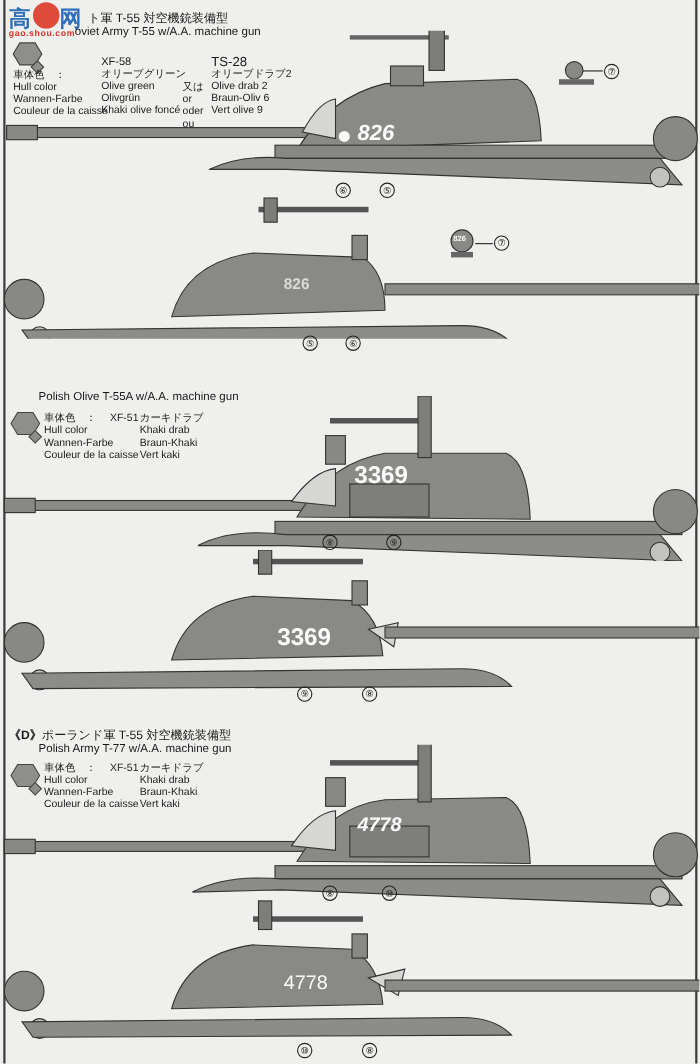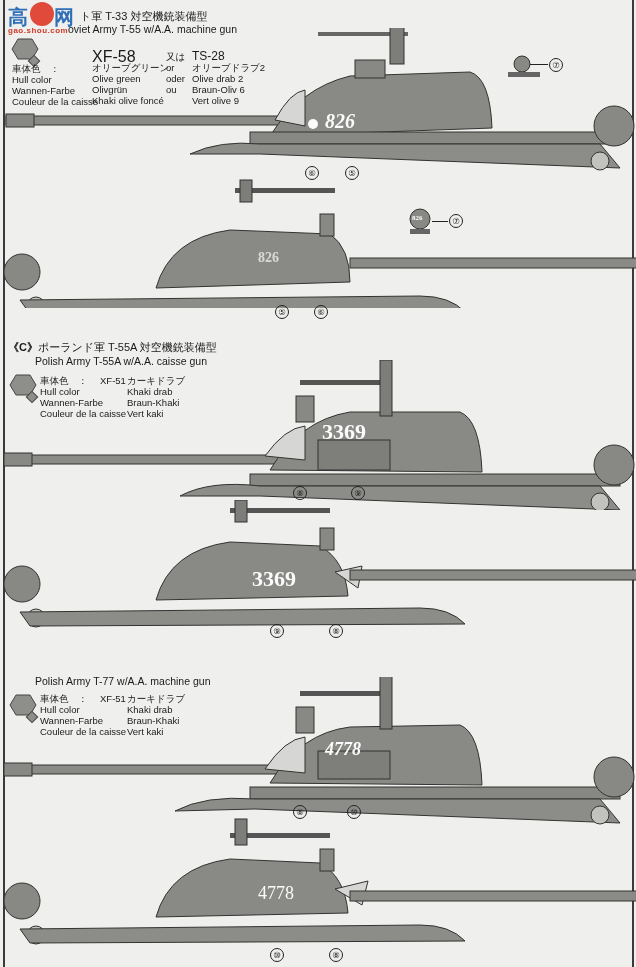--- a/index.html
+++ b/index.html
@@ -8,63 +8,63 @@
   .page-border-right{position:absolute;right:2px;top:0;width:2px;height:967px;background:#3a3a3a;}
   .section{position:absolute;left:0;width:636px;}
   .hdr-jp{position:absolute;font-size:11px;white-space:nowrap;font-weight:normal;}
   .hdr-en{position:absolute;font-size:10.5px;white-space:nowrap;}
   .hdr-jp .tag{font-weight:bold;}
   .swatch{position:absolute;width:32px;height:32px;}
   .paint-col{position:absolute;font-size:9.5px;line-height:11px;white-space:nowrap;}
   .tank{position:absolute;}
   .callout{position:absolute;width:12px;height:12px;border:1px solid #222;border-radius:50%;font-size:8.5px;line-height:12px;text-align:center;background:transparent;}
   .leader{position:absolute;width:1px;background:#222;}
-  .decal-num{position:absolute;color:#fbfbfb;font-weight:bold;font-family:Liberation Serif, serif;white-space:nowrap;letter-spacing:0px;}
+  .decal-num{position:absolute;color:#fbfbfb;font-weight:bold;font-family:Liberation Sans, sans-serif;white-space:nowrap;letter-spacing:0px;}
   .logo{position:absolute;left:8px;top:2px;width:70px;height:34px;}
   .logo .l1{position:absolute;left:0;top:2px;font-size:20px;font-weight:bold;color:#2f6fb8;}
   .logo .l3{position:absolute;left:46px;top:2px;font-size:20px;font-weight:bold;color:#2f6fb8;}
   .logo .l2{position:absolute;left:22px;top:0px;width:24px;height:24px;border-radius:50%;background:#e04a3a;}
   .logo .url{position:absolute;left:0;top:24px;font-size:8px;font-weight:bold;color:#d23a2a;letter-spacing:0.5px;}
 </style>
 </head>
 <body>
 
 <div class="page-border-left"></div>
 <div class="page-border-right"></div>
 
 <div class="logo">
   <span class="l1">高</span>
   <span class="l2"></span>
   <span class="l3">网</span>
   <span class="url">gao.shou.com</span>
 </div>
 
 <div class="section" style="top:0;height:330px;">
-  <div class="hdr-jp" style="left:80px;top:9px;">ト軍 T-33 対空機銃装備型</div>
+  <div class="hdr-jp" style="left:80px;top:9px;">ト軍 T-55 対空機銃装備型</div>
   <div class="hdr-en" style="left:68px;top:23px;">oviet Army T-55 w/A.A. machine gun</div>
 
   <svg class="swatch" style="left:10px;top:37px;" viewBox="0 0 32 32">
     <polygon points="8,2 22,2 28,12 22,22 8,22 2,12" fill="#8e8f8b" stroke="#444" stroke-width="1"></polygon>
     <rect x="20" y="20" width="8" height="8" fill="#8e8f8b" stroke="#444" stroke-width="1" transform="rotate(45 24 24)"></rect>
   </svg>
 
   <div class="paint-col" style="left:12px;top:63px;">
     <div>車体色　：</div>
     <div>Hull color</div>
     <div>Wannen-Farbe</div>
     <div>Couleur de la caisse</div>
   </div>
   <div class="paint-col" style="left:92px;top:51px;">
-    <div style="font-size:16px;">XF-58</div>
+    <div style="font-size:10px;">XF-58</div>
     <div>オリーブグリーン</div>
     <div>Olive green</div>
     <div>Olivgrün</div>
     <div>Khaki olive foncé</div>
   </div>
-  <div class="paint-col" style="left:166px;top:51px;">
+  <div class="paint-col" style="left:166px;top:74px;">
     <div>又は</div>
     <div>or</div>
     <div>oder</div>
     <div>ou</div>
   </div>
   <div class="paint-col" style="left:192px;top:51px;">
     <div style="font-size:12px;">TS-28</div>
     <div>オリーブドラブ2</div>
     <div>Olive drab 2</div>
     <div>Braun-Oliv 6</div>
@@ -115,24 +115,21 @@
   </svg>
   <div class="decal-num" style="left:412px;top:214px;font-size:7px;">826</div>
   <div class="leader" style="left:432px;top:221px;width:16px;height:1px;"></div>
   <div class="callout" style="left:449px;top:214px;">⑦</div>
 
   <div class="callout" style="left:275px;top:305px;">⑤</div>
   <div class="callout" style="left:314px;top:305px;">⑥</div>
 </div>
 
 <div class="section" style="top:335px;height:320px;">
-  <div class="hdr-jp" style="left:8px;top:5px;">
-    <span class="tag">《C》</span><span>ポーランド軍 T-55A 対空機銃装備型</span>
-  </div>
-  <div class="hdr-en" style="left:35px;top:20px;">Polish Army T-55A w/A.A. caisse gun</div>
+  <div class="hdr-en" style="left:35px;top:20px;">Polish Olive T-55A w/A.A. machine gun</div>
 
   <svg class="swatch" style="left:8px;top:38px;" viewBox="0 0 32 32">
     <polygon points="8,2 22,2 28,12 22,22 8,22 2,12" fill="#8e8f8b" stroke="#444" stroke-width="1"></polygon>
     <rect x="20" y="20" width="8" height="8" fill="#8e8f8b" stroke="#444" stroke-width="1" transform="rotate(45 24 24)"></rect>
   </svg>
   <div class="paint-col" style="left:40px;top:40px;">
     <div>車体色　：</div>
     <div>Hull color</div>
     <div>Wannen-Farbe</div>
     <div>Couleur de la caisse</div>
@@ -173,20 +170,23 @@
     <path d="M335 72 L 362 66 L 358 88 Z" fill="#d6d6d4" stroke="#333"></path>
     <rect x="350" y="70" width="290" height="10" fill="#8a8b87" stroke="#333"></rect>
     <path d="M20 112 L 420 108 Q 450 108 465 124 L 30 126 Z" fill="#8c8d89" stroke="#333"></path>
   </svg>
   <div class="decal-num" style="left:252px;top:231px;font-size:22px;">3369</div>
   <div class="callout" style="left:270px;top:289px;">⑨</div>
   <div class="callout" style="left:329px;top:289px;">⑧</div>
 </div>
 
 <div class="section" style="top:657px;height:310px;">
+  <div class="hdr-jp" style="left:8px;top:4px;">
+    <span class="tag">《D》</span><span>ポーランド軍 T-55 対空機銃装備型</span>
+  </div>
   <div class="hdr-en" style="left:35px;top:18px;">Polish Army T-77 w/A.A. machine gun</div>
 
   <svg class="swatch" style="left:8px;top:36px;" viewBox="0 0 32 32">
     <polygon points="8,2 22,2 28,12 22,22 8,22 2,12" fill="#8e8f8b" stroke="#444" stroke-width="1"></polygon>
     <rect x="20" y="20" width="8" height="8" fill="#8e8f8b" stroke="#444" stroke-width="1" transform="rotate(45 24 24)"></rect>
   </svg>
   <div class="paint-col" style="left:40px;top:36px;">
     <div>車体色　：</div>
     <div>Hull color</div>
     <div>Wannen-Farbe</div>

